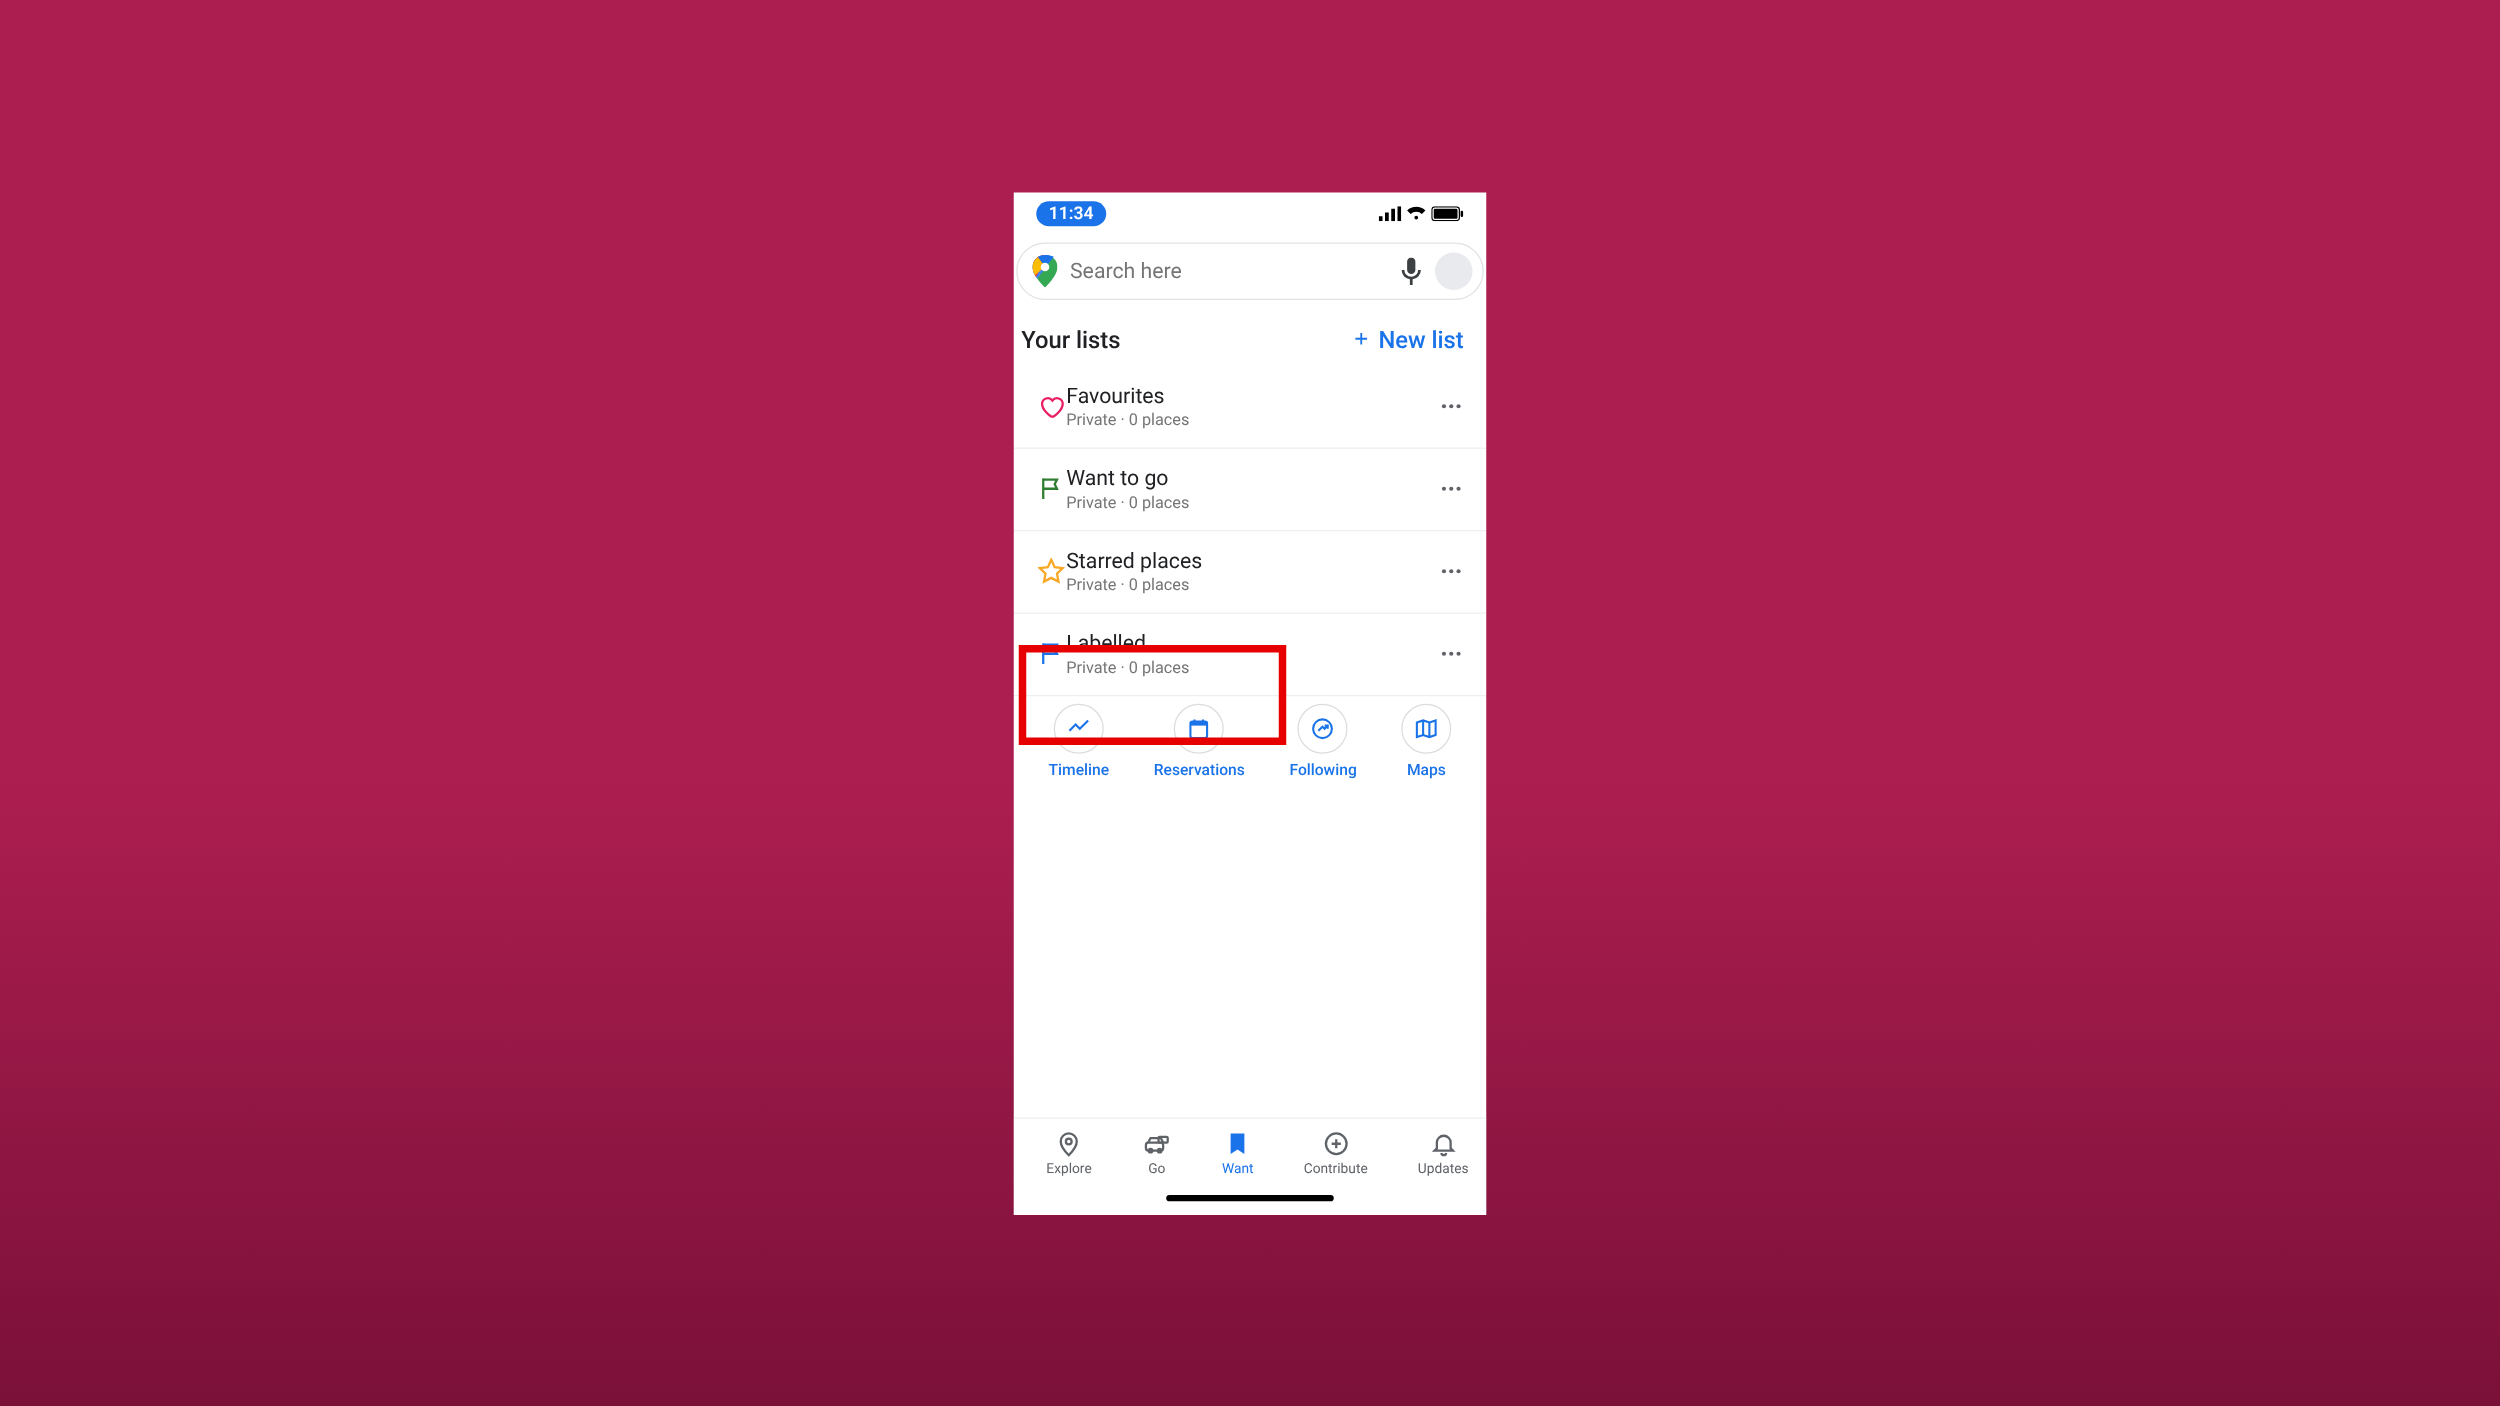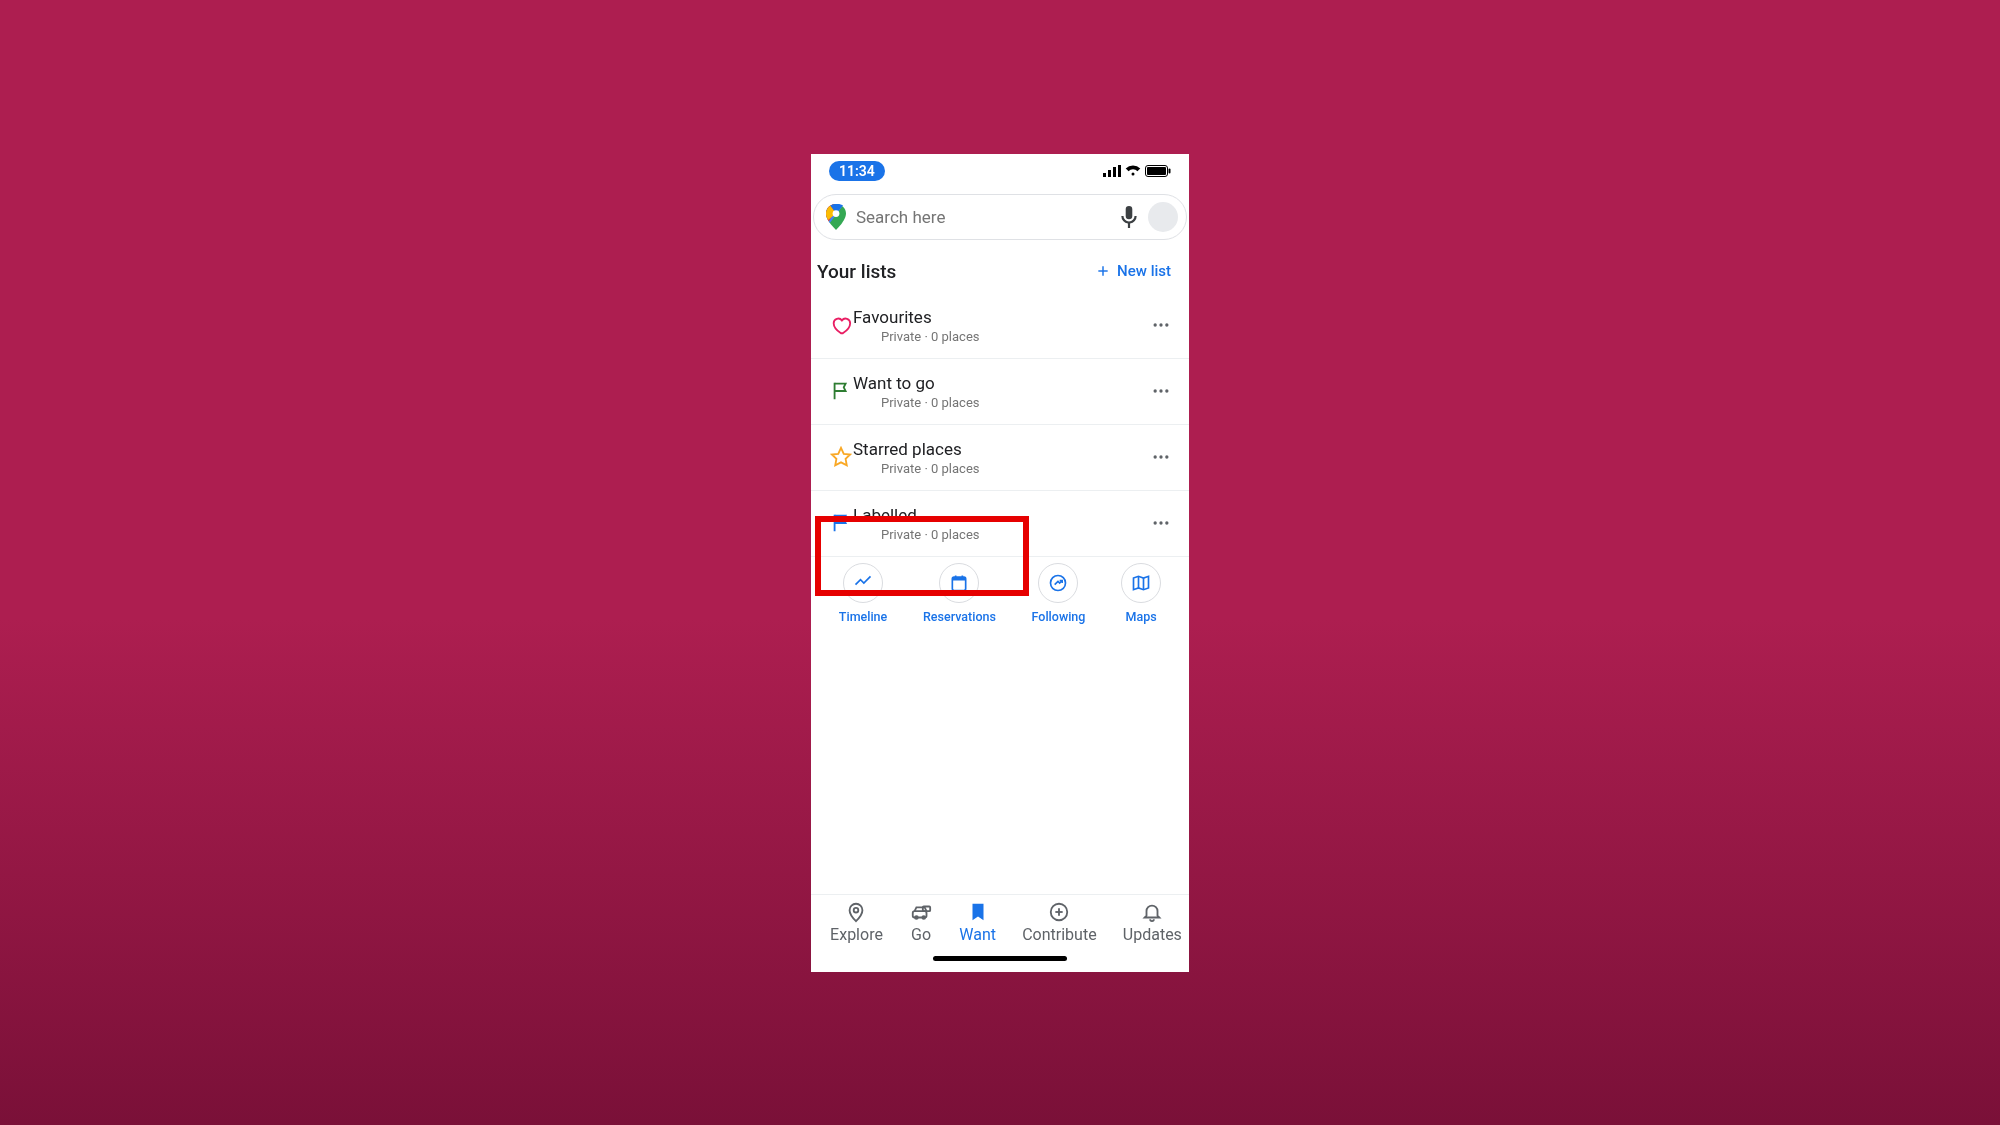--- a/index.html
+++ b/index.html
@@ -70,36 +70,36 @@
   
   .section-header {
     display: flex;
     justify-content: space-between;
     align-items: center;
     padding: 16px 18px 10px 6px;
   }
   .section-title { font-size: 19px; font-weight: 500; color:#202124; }
   .new-list {
     display: flex; align-items: center; gap: 6px;
-    color: #1a73e8; font-size: 15px; font-weight: 500;
+    color: #1a73e8; font-size: 19px; font-weight: 500;
   }
   .new-list svg { width:16px; height:16px; }
   
   .list-container { flex:1; overflow:auto; }
   .list-row {
     display: flex;
     align-items: center;
     padding: 14px 18px;
     border-bottom: 1px solid #eceff1;
   }
   .list-row:last-of-type { border-bottom:none; }
   .row-icon { width: 24px; display:flex; justify-content:center; align-items:center;}
   .row-text { flex:1; }
   .row-title { font-size: 17px; color:#202124; font-weight:400; }
-  .row-sub { font-size: 13px; color:#757575; margin-top:2px;margin-left:28px; }
+  .row-sub { font-size: 13px; color:#757575; margin-top:2px; }
   .row-more { color:#5f6368; display:flex; align-items:center; }
   .highlight-box {
     position:absolute;
     border: 6px solid #e60000;
     pointer-events:none;
   }
   
   .quick-row {
     display:flex;
     justify-content:space-around;
@@ -123,21 +123,21 @@
   .bottom-nav {
     border-top:1px solid #eceff1;
     height:56px;
     display:flex;
     justify-content:space-around;
     align-items:center;
     background:#fff;
   }
   .nav-item {
     display:flex;flex-direction:column;align-items:center;gap:2px;
-    color:#5f6368;font-size:16px;margin-left:12px;
+    color:#5f6368;font-size:11px;margin-left:12px;
   }
   .nav-item.active { color:#1a73e8; }
   .home-indicator {
     height: 22px;
     display:flex;justify-content:center;align-items:flex-start;
     padding-top:6px;
     background:#fff;
   }
   .hi-bar { width:134px;height:5px;background:#000;border-radius:3px; }
 </style>

